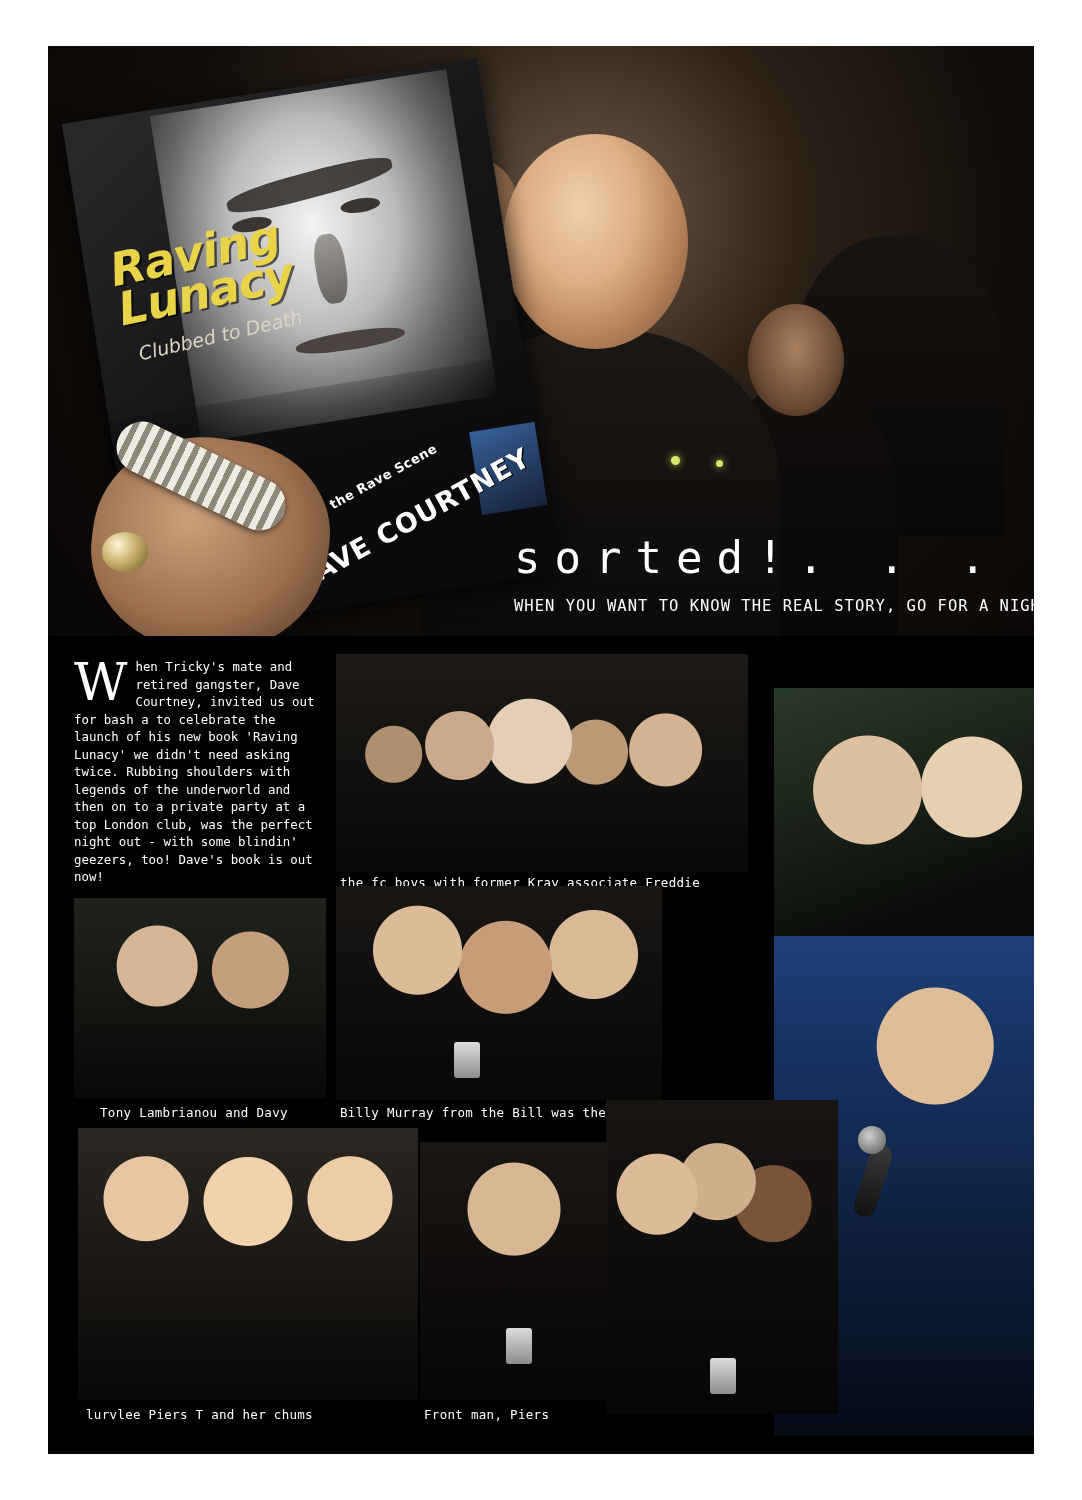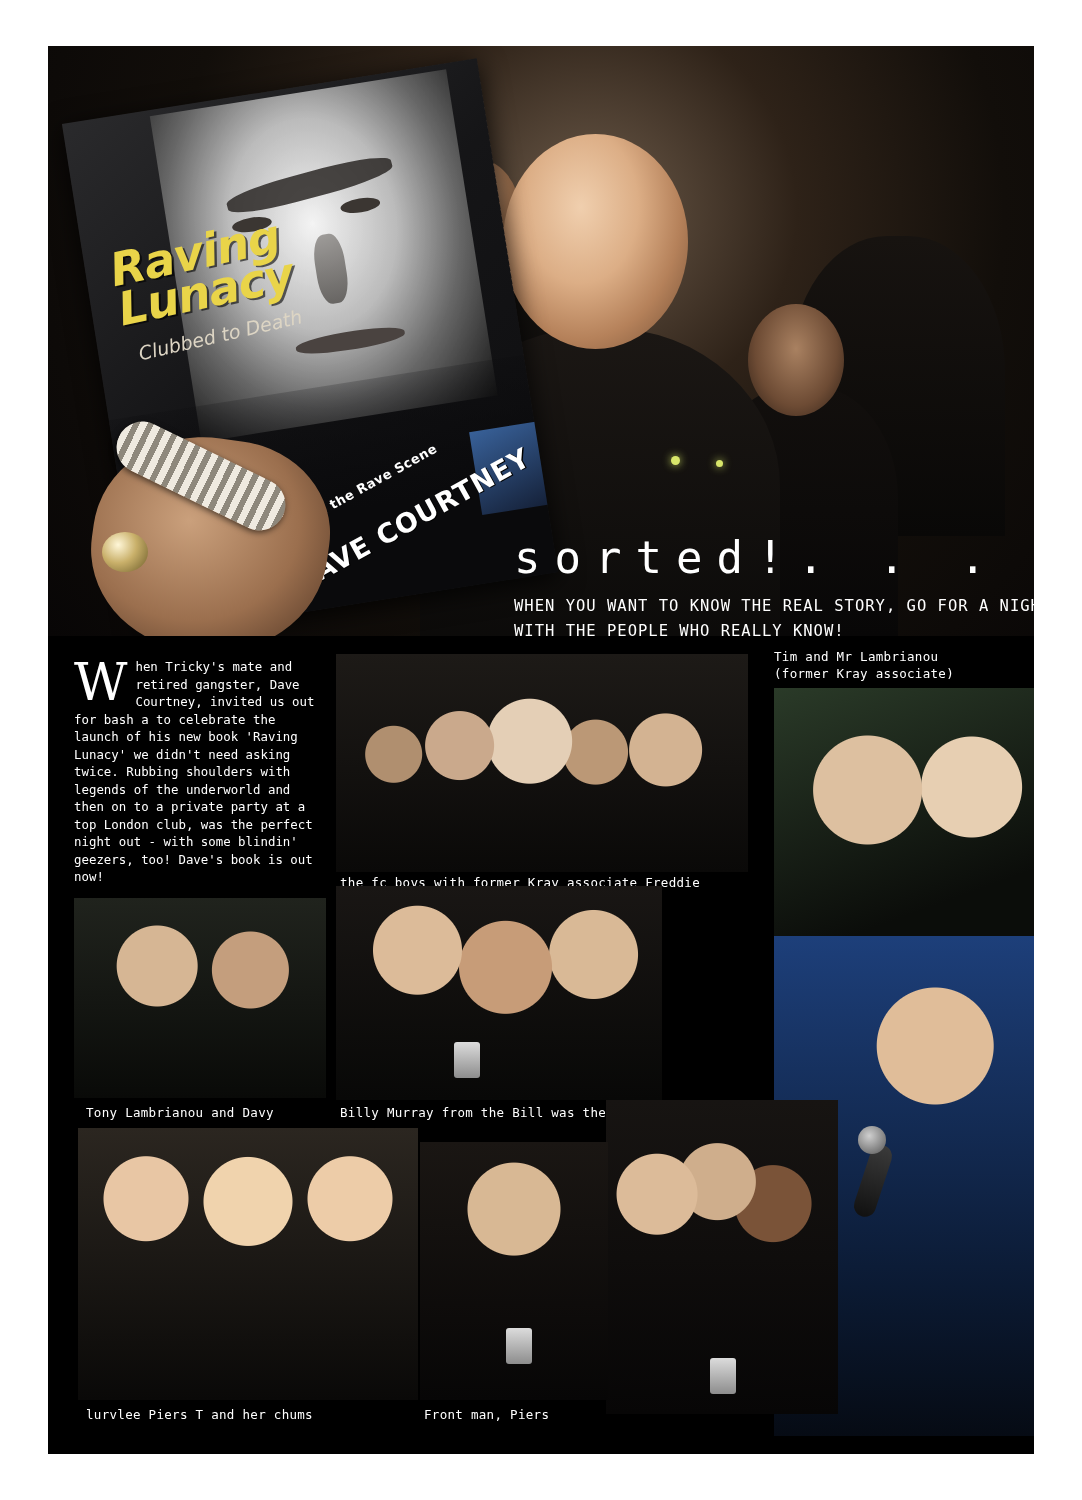--- a/index.html
+++ b/index.html
@@ -146,54 +146,49 @@
       <div class="book-author">DAVE COURTNEY</div>
     </div>
 
     <div class="hand"></div>
     <div class="bracelet"></div>
     <div class="ring"></div>
 
     <div class="sorted">sorted!. . . . . .</div>
     <div class="kicker">
       <div>WHEN YOU WANT TO KNOW THE REAL STORY, GO FOR A NIGHT O</div>
-      <div>WITH THE PEOPLE WHO REALLY KNOW!</div>
     </div>
   </div>
 
   <div class="lower">
 
     <div class="intro">
       <span class="dropcap">W</span><span>hen Tricky's mate and retired gangster, Dave Courtney, invited us out for bash a to celebrate the launch of his new book 'Raving Lunacy' we didn't need asking twice. Rubbing shoulders with legends of the underworld and then on to a private party at a top London club, was the perfect night out - with some blindin' geezers, too! Dave's book is out now!</span>
     </div>
 
     <div class="panel" style="left:288px;top:18px;width:412px;height:218px;">
       <div class="ph p-foreman"></div>
     </div>
     <div class="cap" style="left:292px;top:238px;width:420px;">the fc boys with former Kray associate Freddie Foreman</div>
 
-    <div class="cap" style="left:726px;top:12px;width:260px;">
-      <div>Tim and Mr Lambrianou</div>
-      <div>(former Kray associate)</div>
-    </div>
     <div class="panel" style="left:726px;top:52px;width:260px;height:300px;">
       <div class="ph p-tim"></div>
     </div>
 
     <div class="panel" style="left:726px;top:300px;width:260px;height:500px;">
       <div class="ph p-dave"></div>
       <div class="mic" style="left:88px;top:208px;"></div>
       <div class="mic-head" style="left:84px;top:190px;"></div>
     </div>
     <div class="cap" style="left:602px;top:744px;">Dodgy Dave Courtney</div>
 
     <div class="panel" style="left:26px;top:262px;width:252px;height:200px;">
       <div class="ph p-tony"></div>
     </div>
-    <div class="cap" style="left:38px;top:468px;">Tony Lambrianou and Davy</div>
+    <div class="cap" style="left:52px;top:468px;">Tony Lambrianou and Davy</div>
 
     <div class="panel" style="left:288px;top:250px;width:326px;height:214px;">
       <div class="ph p-billy"></div>
       <div class="can" style="left:118px;top:156px;"></div>
     </div>
     <div class="cap" style="left:292px;top:468px;">Billy Murray from the Bill was there</div>
 
     <div class="panel" style="left:558px;top:464px;width:232px;height:314px;">
       <div class="ph p-group"></div>
       <div class="can" style="left:104px;top:258px;"></div>

